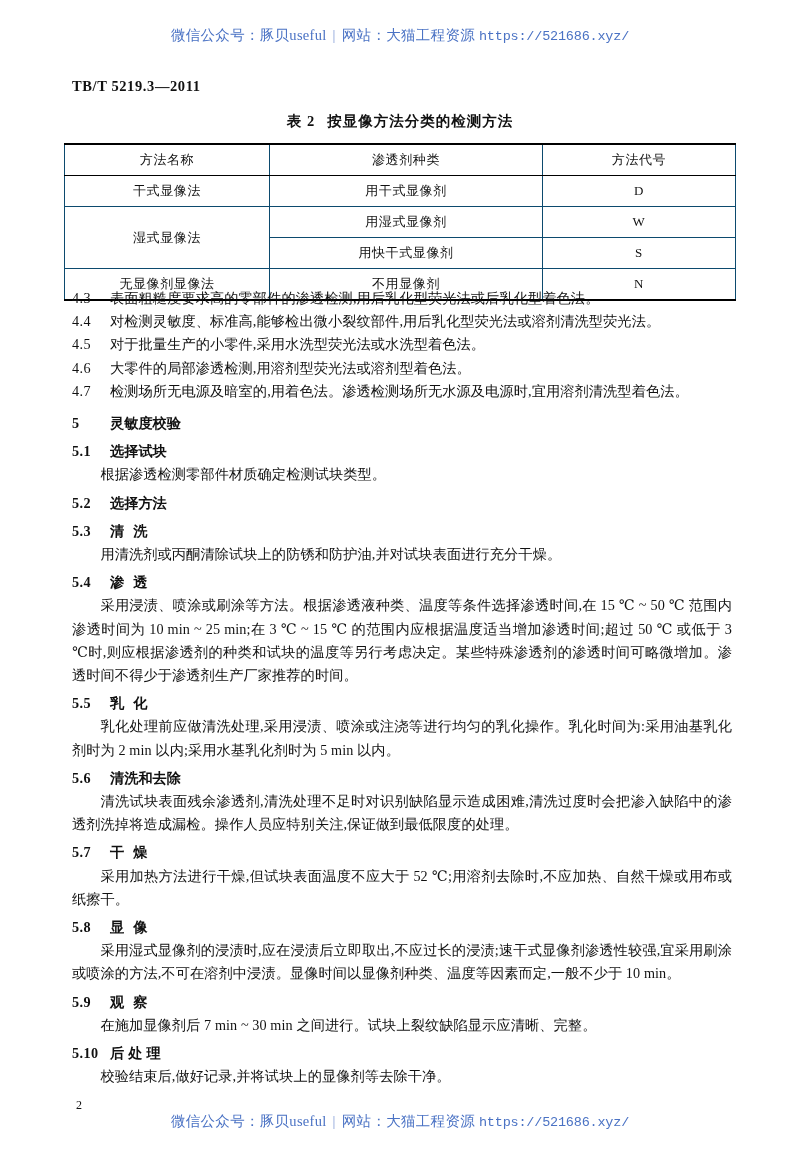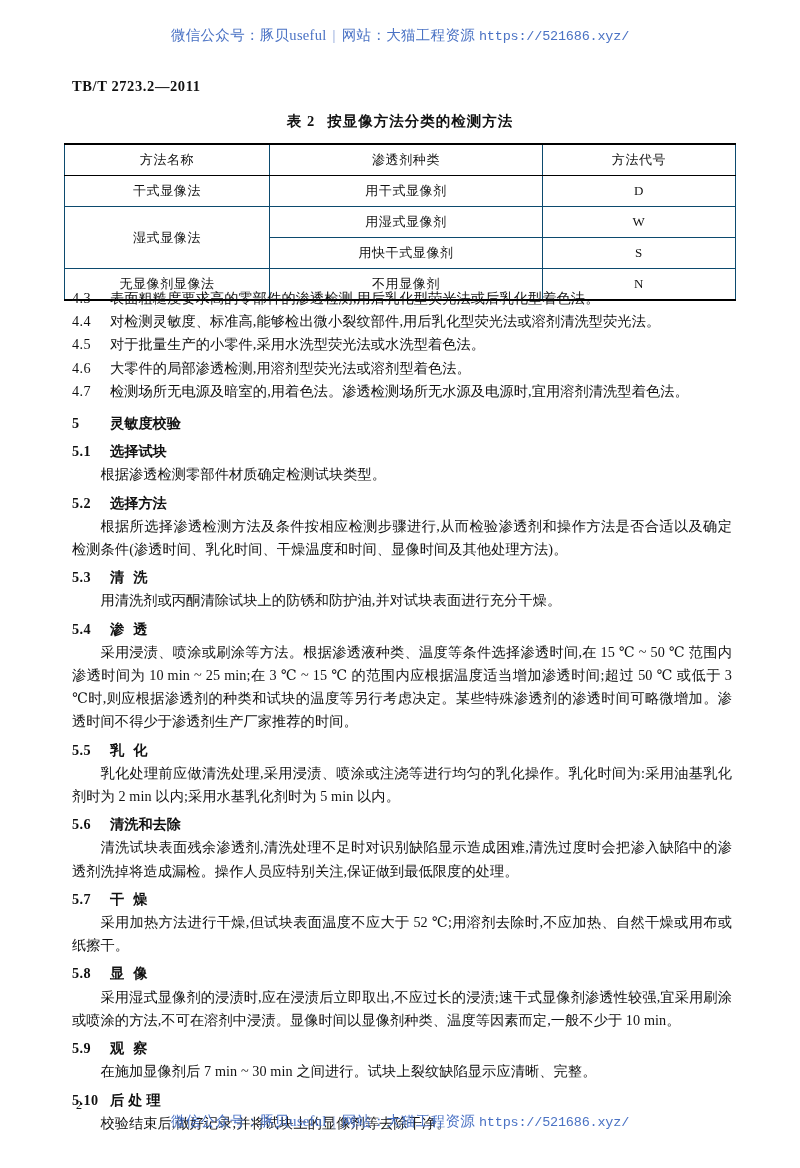--- a/index.html
+++ b/index.html
@@ -170,21 +170,21 @@
 </style>
 </head>
 <body>
 
 <div class="page">
 
   <div class="watermark" id="watermark-top">
     <span>微信公众号：豚贝useful</span><span class="sep">|</span><span>网站：大猫工程资源</span> <span class="url">https://521686.xyz/</span>
   </div>
 
-  <div class="std-number">TB/T 2723.2—2011</div>
+  <div class="std-number">TB/T 5219.3—2011</div>
 
   <div class="table-caption">
     <span>表 2</span><span class="caption-gap"></span><span>按显像方法分类的检测方法</span>
   </div>
 
   <table class="method-table">
     <thead>
       <tr>
         <td class="col-a">方法名称</td>
         <td class="col-b">渗透剂种类</td>
@@ -245,21 +245,20 @@
     <div class="heading">
       <span class="num">5.1</span>
       <span class="txt">选择试块</span>
     </div>
     <p class="para">根据渗透检测零部件材质确定检测试块类型。</p>
 
     <div class="heading">
       <span class="num">5.2</span>
       <span class="txt">选择方法</span>
     </div>
-    <p class="para">根据所选择渗透检测方法及条件按相应检测步骤进行,从而检验渗透剂和操作方法是否合适以及确定检测条件(渗透时间、乳化时间、干燥温度和时间、显像时间及其他处理方法)。</p>
 
     <div class="heading">
       <span class="num">5.3</span>
       <span class="txt spaced">清洗</span>
     </div>
     <p class="para">用清洗剂或丙酮清除试块上的防锈和防护油,并对试块表面进行充分干燥。</p>
 
     <div class="heading">
       <span class="num">5.4</span>
       <span class="txt spaced">渗透</span>

